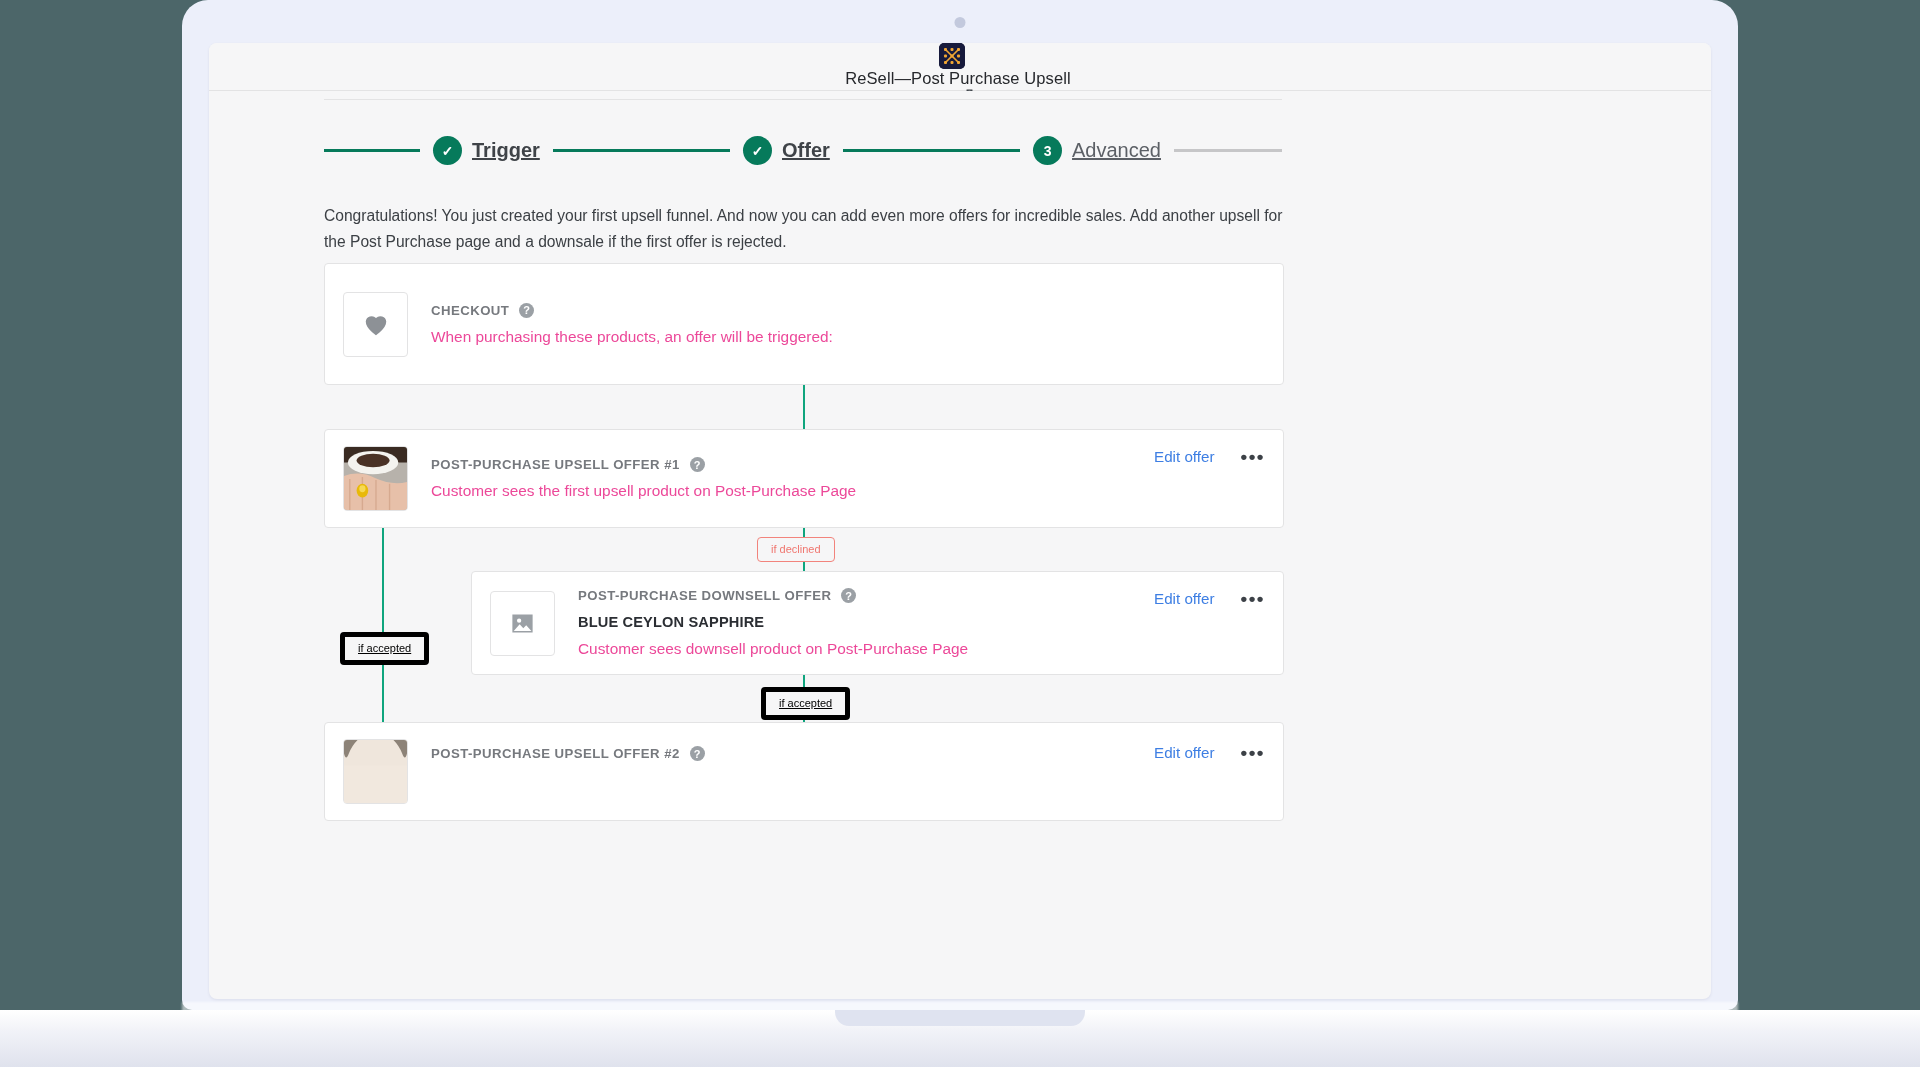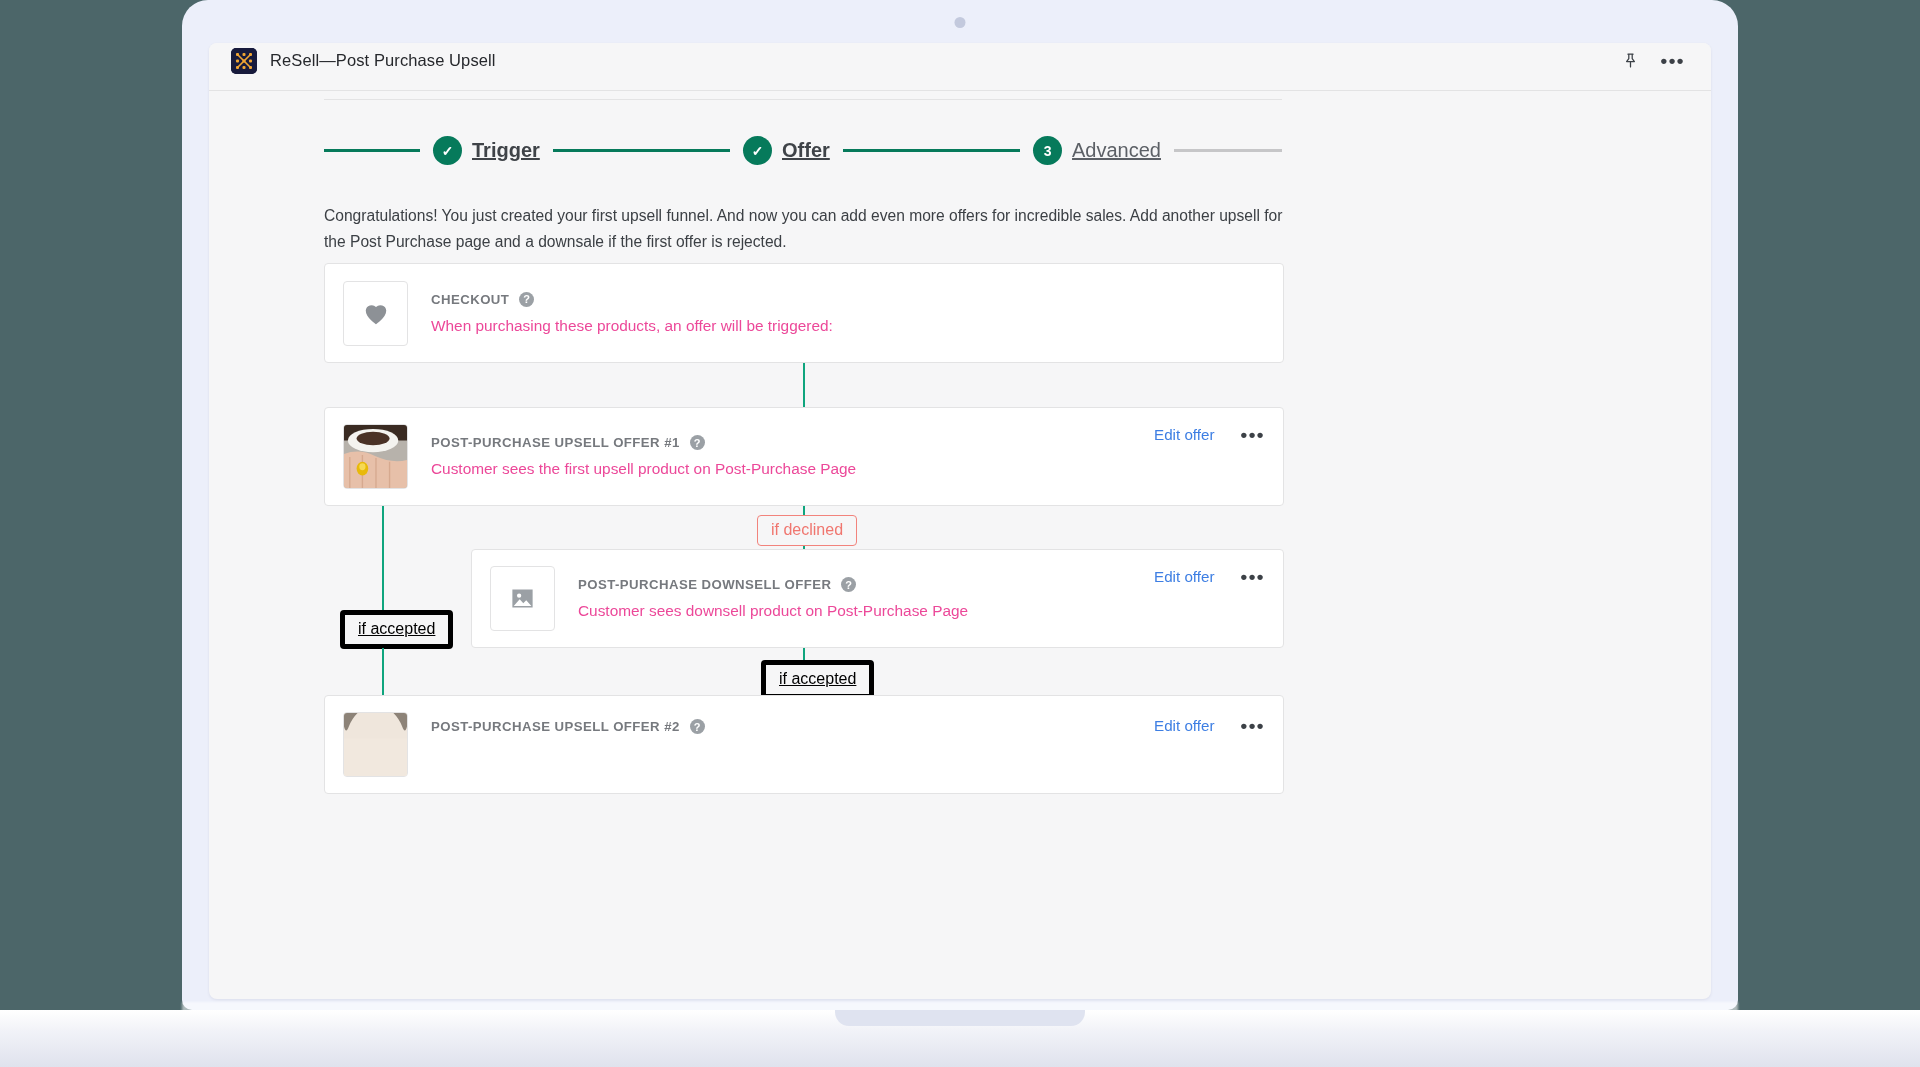--- a/index.html
+++ b/index.html
@@ -62,20 +62,21 @@
   }
 
   
   #app-titlebar {
     height: 48px;
     background: #f6f6f7;
     border-bottom: 1px solid #e3e3e4;
     display: flex;
     align-items: center;
     padding: 0 26px 12px 22px;
+    flex-direction: column;
   }
   #app-logo {
     width: 26px; height: 26px;
     border-radius: 5px;
     background: #171a3c;
     margin-right: 13px;
     flex: 0 0 auto;
     position: relative;
     overflow: hidden;
   }
@@ -248,21 +249,21 @@
     font-weight: 700;
     cursor: pointer;
   }
 
   
   .v-line { position:absolute; width: 2px; background: #0fa57e; }
   .badge {
     position: absolute;
     border-radius: 4px;
     background: #f6f6f7;
-    font-size: 16px;
+    font-size: 11px;
     padding: 5px 13px 6px;
     white-space: nowrap;
   }
   .badge.accept { border: 5px solid #000000; color: #000000; text-decoration: underline; }
   .badge.decline { border: 1px solid #f2837c; color: #f0766f; }
 
   .indent { margin-left: 147px; }
 </style>
 </head>
 <body>
@@ -329,21 +330,21 @@
           <span class="step-label muted">Advanced</span>
         </div>
 
         <div class="step-line inactive tail"></div>
       </div>
 
       <p id="intro">Congratulations! You just created your first upsell funnel. And now you can add even more offers for incredible sales. Add another upsell for the Post Purchase page and a downsale if the first offer is rejected.</p>
 
       <div id="flow">
 
-        <div class="card" style="height:100px;">
+        <div class="card" style="height:122px;">
           <div class="thumb ph-heart">
             <svg viewBox="0 0 24 24" fill="#8d9196" aria-hidden="true">
               <path d="M12 21s-8.2-5.3-8.2-11A4.8 4.8 0 0 1 12 7.2 4.8 4.8 0 0 1 20.2 10c0 5.7-8.2 11-8.2 11z"></path>
             </svg>
           </div>
           <div class="card-body">
             <div class="eyebrow">
               <span>CHECKOUT</span>
               <span class="help">?</span>
             </div>
@@ -397,20 +398,21 @@
                 <path d="M3 4h18v16H3z" fill="#9ba0a5"></path>
                 <circle cx="9" cy="9.5" r="1.9" fill="#fff"></circle>
                 <path d="M4.2 18.6l5.3-6 3.2 3.6 2.6-2.6 4.6 5z" fill="#fff"></path>
               </svg>
             </div>
             <div class="card-body">
               <div class="eyebrow">
                 <span>POST-PURCHASE DOWNSELL OFFER</span>
                 <span class="help">?</span>
               </div>
+              <div class="prod-name">BLUE CEYLON SAPPHIRE</div>
               <div class="card-desc">Customer sees downsell product on Post-Purchase Page</div>
             </div>
             <div class="card-actions">
               <span class="edit-link">Edit offer</span>
               <span class="act-dots">•••</span>
             </div>
           </div>
         </div>
 
         <div style="position:relative;height:47px;">

